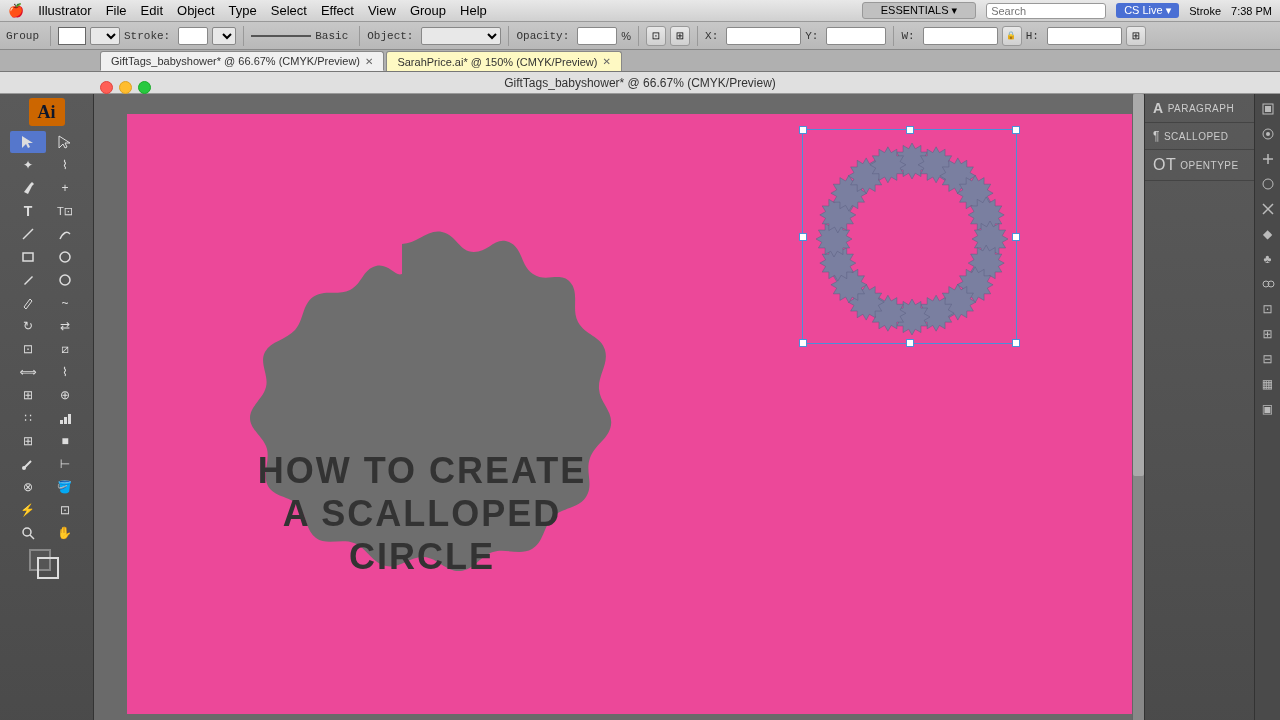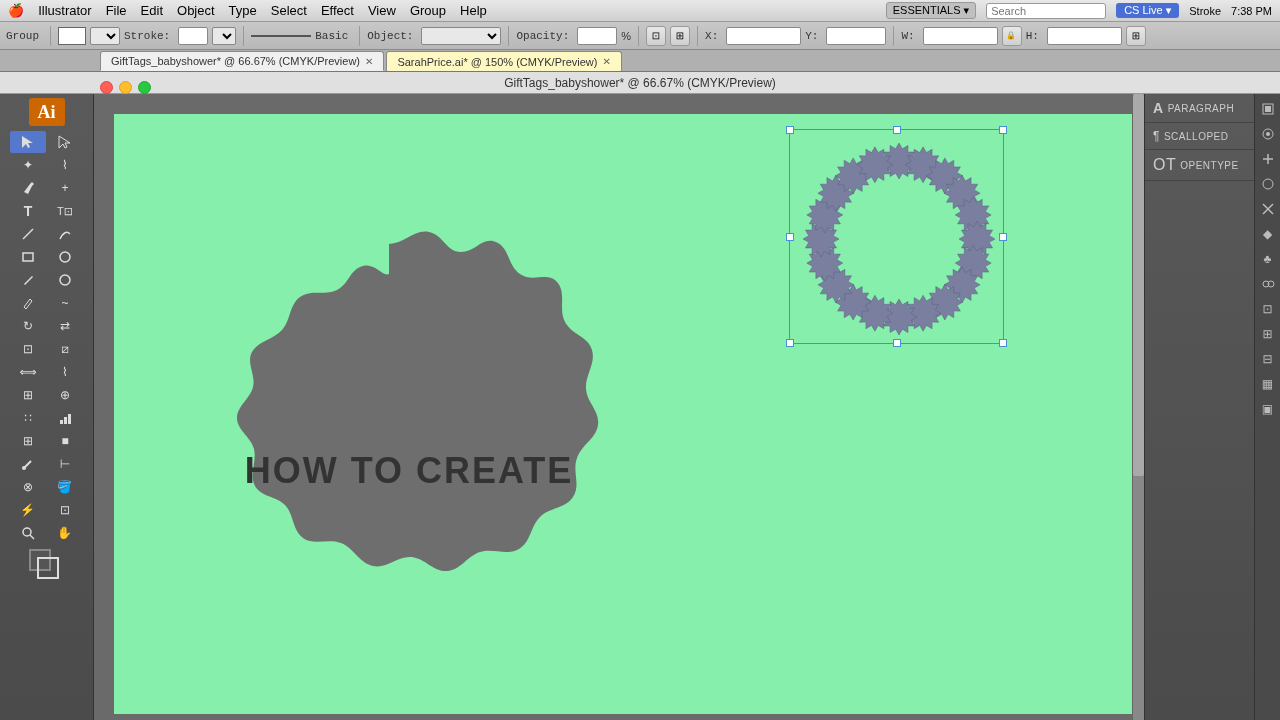--- a/index.html
+++ b/index.html
@@ -70,22 +70,22 @@
       color: #ddd; font-size: 12px;
     }
     .tool-btn.active { background: #5577cc; }
     .tool-row { display: flex; gap: 1px; }
 
     
     #canvas-area {
       flex: 1; background: #6a6a6a; overflow: hidden; position: relative;
     }
     #canvas-bg {
-      position: absolute; top: 20px; left: 20px;
-      width: 1050px; height: 600px; background: #86efac;
+      position: absolute; top: 20px; left: 33px;
+      width: 1050px; height: 600px; background: #ec4899;
     }
 
     
     #ring-container {
       position: absolute; top: 20px; left: 680px;
       width: 210px; height: 210px;
     }
     #ring-selection {
       position: absolute; top: 15px; left: 675px;
       width: 215px; height: 215px;
@@ -154,21 +154,21 @@
   <span class="menu-item">Edit</span>
   <span class="menu-item">Object</span>
   <span class="menu-item">Type</span>
   <span class="menu-item">Select</span>
   <span class="menu-item">Effect</span>
   <span class="menu-item">View</span>
   <span class="menu-item">Group</span>
   <span class="menu-item">Help</span>
   <div class="spacer"></div>
   <div class="right-items">
-    <span style="background:#c0c0c0;padding:1px 6px;border-radius:3px;border:1px solid #999;font-size:11px;">ESSENTIALS ▾</span>
+    <span style="background:#c0c0c0;padding:1px 18px;border-radius:3px;border:1px solid #999;font-size:11px;">ESSENTIALS ▾</span>
     <input type="text" style="height: 16px; width: 120px; font-size: 11px; border: 1px solid rgb(153, 153, 153); border-radius: 3px; padding: 0px 4px;" placeholder="Search">
     <span style="background:#4a6fd4;color:white;padding:1px 8px;border-radius:3px;font-size:11px;">CS Live ▾</span>
     <span style="font-size:11px;">Stroke</span>
     <span style="font-size:11px;">7:38 PM</span>
   </div>
 </div>
 
 <div id="toolbar">
   <span class="toolbar-label">Group</span>
   <div class="toolbar-divider"></div>
@@ -225,21 +225,21 @@
 
 <div style="width:1280px;height:22px;background:#e0e0e0;border-bottom:1px solid #999;display:flex;align-items:center;justify-content:center;font-size:12px;color:#333;">
   <span>GiftTags_babyshower* @ 66.67% (CMYK/Preview)</span>
 </div>
 
 <div id="main">
 
   <div id="left-toolbar">
 
     <div style="width:36px;height:28px;background:#cc6600;border-radius:3px;display:flex;align-items:center;justify-content:center;margin-bottom:4px;">
-      <span style="color:#ffffff;font-size:18px;font-weight:bold;font-family:serif;">Ai</span>
+      <span style="color:#0f172a;font-size:18px;font-weight:bold;font-family:serif;">Ai</span>
     </div>
     <div class="tool-row">
       <button class="tool-btn active" title="Selection">
         <svg width="16" height="16" viewBox="0 0 16 16">
             <path d="M2,2 L2,14 L6,10 L8,14 L10,13 L8,9 L13,9 Z" fill="#ddd"></path>
           </svg>
       </button>
       <button class="tool-btn" title="Direct Selection">
         <svg width="16" height="16" viewBox="0 0 16 16">
             <path d="M2,2 L2,14 L6,10 L8,14 L10,13 L8,9 L13,9 Z" fill="none" stroke="#ddd" stroke-width="1"></path>
@@ -400,20 +400,21 @@
           C84,127 99,126 108,116
           C117,106 115,91 126,83
           C137,75 151,82 163,76
           C175,70 176,55 189,52
           C202,49 208,63 215,60Z
         " fill="#6e6e6e"></path>
       </svg>
 
       <div class="canvas-text">
         <div>HOW TO CREATE</div>
+        <div>A SCALLOPED CIRCLE</div>
       </div>
 
       <div id="ring-container">
         <svg width="210" height="210" viewBox="0 0 210 210">
 
           <g>
             
             
           </g>
 

